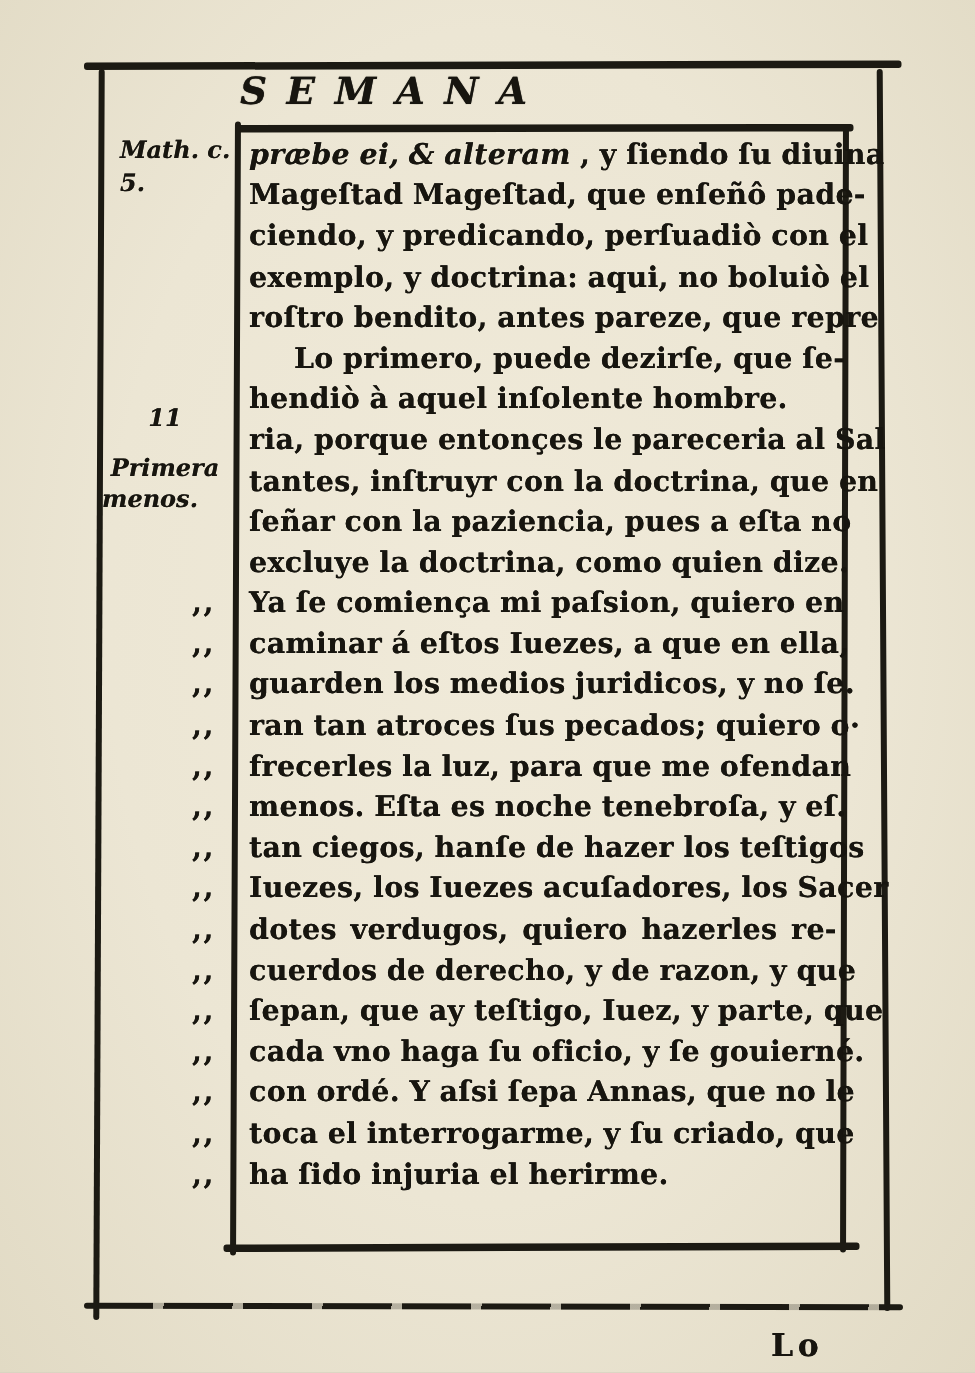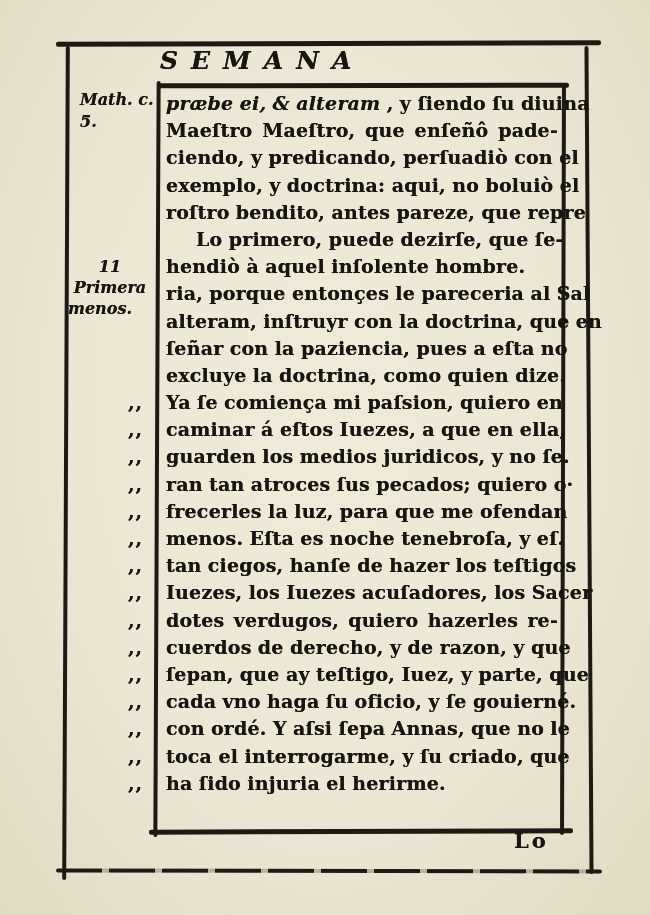--- a/index.html
+++ b/index.html
@@ -26,41 +26,41 @@
   .header{
     position:absolute;left:160px;top:44px;width:400px;height:36px;
     font-style:italic;font-weight:bold;
     font-size:25px;line-height:34px;letter-spacing:13px;
     text-shadow:0 0 0.5px rgba(23,21,15,0.9);
   }
   .note{position:absolute;font-style:italic;font-weight:bold;font-size:16px;
     text-shadow:0 0 0.4px rgba(23,21,15,0.8);}
   .note1{left:80px;top:89px;width:76px;line-height:22px;}
   .note2{left:68px;top:256px;width:84px;line-height:21px;}
-  .tc{text-align:center;}
+  .tc{text-align:center;margin-top:12px;}
 
   .text-col{
     position:absolute;left:166px;top:90px;width:392px;
     font-weight:bold;font-size:19px;line-height:27.2px;
     text-shadow:0 0 0.4px rgba(23,21,15,0.85);
   }
   .line{
     position:relative;height:27.2px;white-space:nowrap;
     text-align:justify;text-align-last:justify;
     letter-spacing:0.2px;word-spacing:-0.5px;
   }
   .line.ind{padding-left:30px;}
   .line.noj{text-align-last:left;}
   .it{font-style:italic;}
   .qmark{
     position:absolute;left:-38px;top:0px;
     font-size:19px;letter-spacing:1px;font-weight:bold;
   }
   .catchword{
-    position:absolute;left:514px;top:828px;
+    position:absolute;left:514px;top:884px;
     font-weight:bold;font-size:21px;letter-spacing:3px;
     text-shadow:0 0 0.4px rgba(23,21,15,0.85);
   }
 </style>
 </head>
 <body>
 
 <div class="page">
 
   <div class="rule outer-top"></div>
@@ -81,28 +81,28 @@
   </div>
 
   <div class="note note2">
     <div class="tc">11</div>
     <div class="tc">Primera</div>
     <div>menos.</div>
   </div>
 
   <div class="text-col">
       <div class="line"><span class="it">præbe ei, &amp; alteram</span><span> , y ſiendo ſu diuina</span></div>
-      <div class="line"><span>Maeſtro Maeſtro, que enſeñô pade-</span></div>
+      <div class="line"><span>Mageſtad Mageſtad, que enſeñô pade-</span></div>
       <div class="line"><span>ciendo, y predicando, perſuadiò con el</span></div>
       <div class="line"><span>exemplo, y doctrina: aqui, no boluiò el</span></div>
       <div class="line"><span>roſtro bendito, antes pareze, que repre</span></div>
       <div class="line ind"><span>Lo primero, puede dezirſe, que ſe-</span></div>
       <div class="line noj"><span>hendiò à aquel inſolente hombre.</span></div>
       <div class="line"><span>ria, porque entonçes le pareceria al Sal</span></div>
-      <div class="line"><span>alteram, inſtruyr con la doctrina, que en</span></div>
+      <div class="line"><span>tantes, inſtruyr con la doctrina, que en</span></div>
       <div class="line"><span>ſeñar con la paziencia, pues a eſta no</span></div>
       <div class="line"><span>excluye la doctrina, como quien dize.</span></div>
       <div class="line"><span class="qmark">,,</span><span>Ya ſe comiença mi paſsion, quiero en</span></div>
       <div class="line"><span class="qmark">,,</span><span>caminar á eſtos Iuezes, a que en ella,</span></div>
       <div class="line"><span class="qmark">,,</span><span>guarden los medios juridicos, y no ſe.</span></div>
       <div class="line"><span class="qmark">,,</span><span>ran tan atroces ſus pecados; quiero o·</span></div>
       <div class="line"><span class="qmark">,,</span><span>frecerles la luz, para que me ofendan</span></div>
       <div class="line"><span class="qmark">,,</span><span>menos. Eſta es noche tenebroſa, y eſ.</span></div>
       <div class="line"><span class="qmark">,,</span><span>tan ciegos, hanſe de hazer los teſtigos</span></div>
       <div class="line"><span class="qmark">,,</span><span>Iuezes, los Iuezes acuſadores, los Sacer</span></div>

